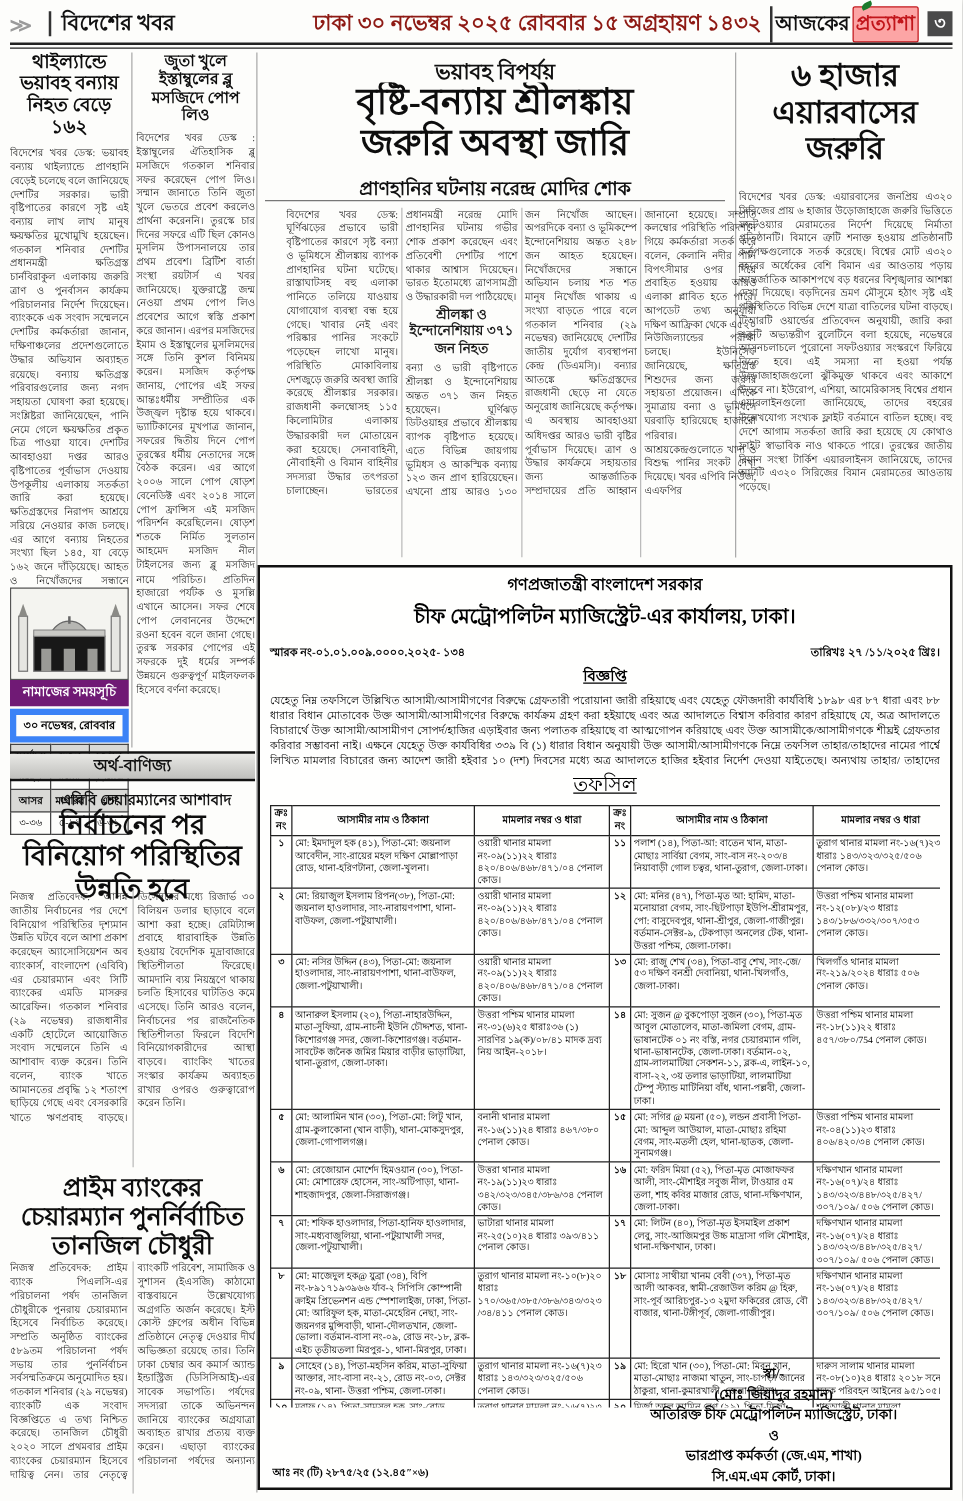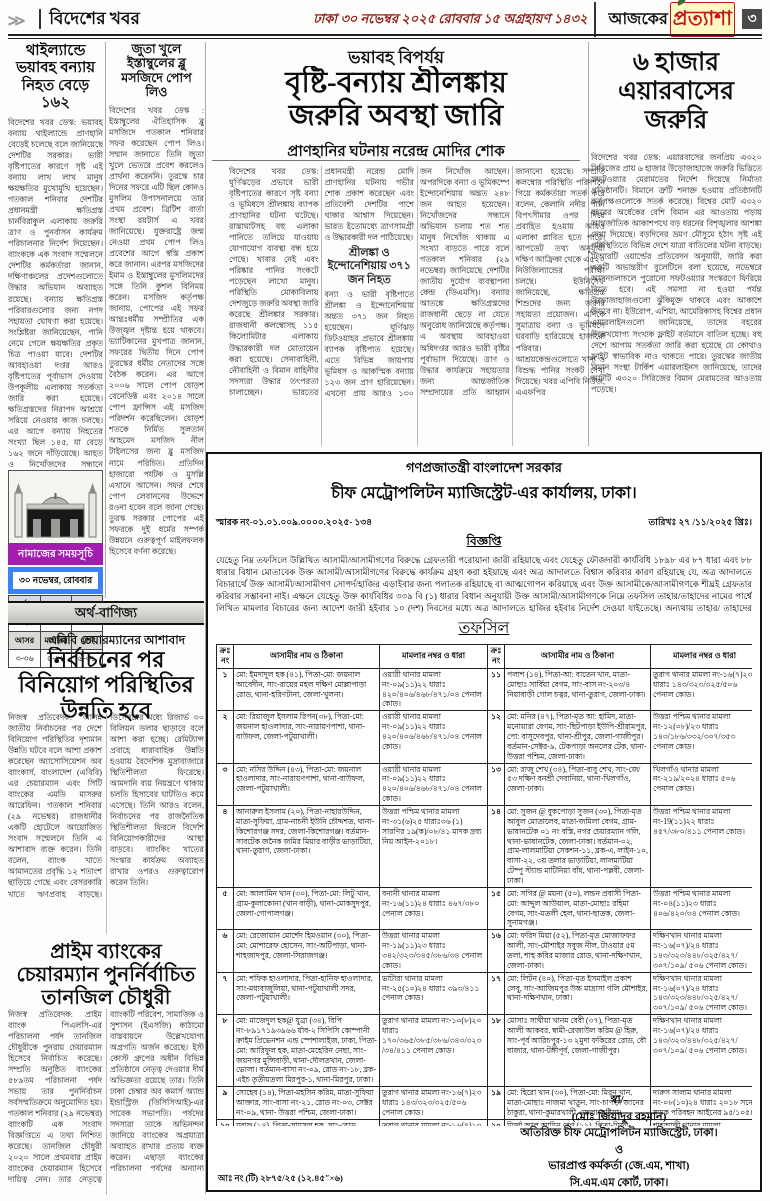--- a/index.html
+++ b/index.html
@@ -5,43 +5,43 @@
   html,body{margin:0;padding:0;}
   body{background:#d8d8d4;font-family:"Liberation Serif","DejaVu Serif",serif;}
   .page{position:relative;width:770px;height:1201px;background:#fdfdfb;margin:0 auto;overflow:hidden;
         box-shadow:0 0 6px rgba(0,0,0,.4);}
   
   .topbar{position:absolute;left:8px;right:8px;top:6px;height:26px;display:flex;align-items:center;}
   .chev{color:#9a9a9a;font-size:18px;font-weight:bold;margin-right:6px;line-height:1;}
   .vbar{width:2px;height:20px;background:#333;margin:0 8px;}
   .section-label{font-size:17px;font-weight:bold;color:#111;}
   .topbar-right{margin-left:auto;display:flex;align-items:center;gap:7px;}
-  .dateline{font-size:13px;font-weight:bold;color:#8e1a14;font-style:italic;}
-  .mast{display:flex;align-items:center;gap:2px;border-left:2px solid #333;padding-left:12px;}
+  .dateline{font-size:17px;font-weight:bold;color:#8e1a14;}
+  .mast{display:flex;align-items:center;gap:2px;border-left:2px solid #333;padding-left:2px;}
   .mast-black{font-size:16px;font-weight:bold;color:#111;}
-  .mast-red{font-size:20px;font-weight:bold;color:#c2161b;position:relative;padding:0 2px;
-            border:1px solid #c2161b;border-radius:2px;background:#fef9c3;}
+  .mast-red{font-size:16px;font-weight:bold;color:#c2161b;position:relative;padding:0 2px;
+            border:1px solid #c2161b;border-radius:2px;background:#fca5a5;}
   .leaf{position:absolute;top:-4px;left:6px;width:9px;height:5px;background:#1d7a2d;
         border-radius:60% 0 60% 0;transform:rotate(-25deg);}
   .pagebox{width:20px;height:20px;background:#4a4a4a;color:#fff;font-size:14px;font-weight:bold;
            display:flex;align-items:center;justify-content:center;}
   .rule2{position:absolute;left:8px;right:8px;top:34px;border-top:2px solid #222;border-bottom:1px solid #222;height:2px;}
   
   .bodytext{font-size:8px;line-height:1.38;text-align:justify;color:#1c1c1c;overflow:hidden;}
   .hl{font-weight:bold;color:#0d0d0d;text-align:center;line-height:1.15;overflow:hidden;}
   
   .colA{position:absolute;left:8px;top:42px;width:95px;}
   .colB{position:absolute;left:109px;top:42px;width:95px;}
   .vrule{position:absolute;width:1px;background:#aaa;}
   .hlA{font-size:15px;}
   .hlB{font-size:12.5px;}
   
   .mosque-box{position:absolute;left:8px;top:470px;width:95px;}
   .mosque-img{border:1px solid #555;background:#f2f2ef;height:72px;overflow:hidden;}
-  .prayer-title{background:#a21caf;color:#fff;font-size:10.5px;font-weight:bold;text-align:center;padding:2px 0;}
+  .prayer-title{background:#701a75;color:#fff;font-size:10.5px;font-weight:bold;text-align:center;padding:2px 0;}
   .prayer-date{border:5px solid #3b82f6;font-size:9px;font-weight:bold;text-align:center;padding:1px 0;margin-top:2px;}
   .prayer-grid{width:100%;border-collapse:collapse;margin-top:1px;}
   .prayer-grid td{border:1px solid #444;font-size:8px;text-align:center;padding:2px 0;}
   .prayer-grid td.lab{background:#d9d9d6;font-weight:bold;}
   
   .eco-bar{position:absolute;left:8px;top:601px;width:196px;height:20px;
            background:linear-gradient(#e9e9e6,#bfbfbc);border-top:2px solid #111;border-bottom:2px solid #111;
            display:flex;align-items:center;justify-content:center;font-size:13px;font-weight:bold;color:#111;}
   .kicker{font-weight:bold;text-align:center;color:#111;}
   .c-kicker{position:absolute;left:8px;top:631px;width:217px;font-size:12px;}
@@ -236,21 +236,21 @@
               <td class="no">১৩</td>
               <td>মো: রাজু শেখ (৩৪), পিতা-বাবু শেখ, সাং-জে/৫৩ দক্ষিণ বনশ্রী দেবানিয়া, থানা-খিলগাঁও, জেলা-ঢাকা।</td>
               <td>খিলগাঁও থানার মামলা নং-২১৯/২০২৪ ধারাঃ ৫০৬ পেনাল কোড।</td>
             </tr>
             <tr>
               <td class="no">৪</td>
               <td>আনারুল ইসলাম (২০), পিতা-নাহারউদ্দিন, মাতা-সুফিয়া, গ্রাম-নাচনী ইউনি চৌদ্দশত, থানা-কিশোরগঞ্জ সদর, জেলা-কিশোরগঞ্জ। বর্তমান-সাবটেক জনৈক জমির মিয়ার বাড়ীর ভাড়াটিয়া, থানা-তুরাগ, জেলা-ঢাকা।</td>
               <td>উত্তরা পশ্চিম থানার মামলা নং-৩১(৬)২৫ ধারাঃ৩৬ (১) সারণির ১৯(ক)/০৮/৪১ মাদক দ্রব্য নিয় আইন-২০১৮।</td>
               <td class="no">১৪</td>
               <td>মো: সুজন @ বুকপোড়া সুজন (৩০), পিতা-মৃত আবুল মোতালেব, মাতা-জমিলা বেগম, গ্রাম-ভাষানটেক ০১ নং বস্তি, নগর চেয়ারম্যান গলি, থানা-ভাষানটেক, জেলা-ঢাকা। বর্তমান-০২, গ্রাম-লালমাটিয়া সেকশন-১১, ব্লক-এ, লাইন-১০, বাসা-২২, ৩য় তলার ভাড়াটিয়া, লালমাটিয়া টেম্পু স্ট্যান্ড মাটিনিয়া বাঁধ, থানা-পল্লবী, জেলা-ঢাকা।</td>
-              <td>উত্তরা পশ্চিম থানার মামলা নং-19(১১)২২ ধারাঃ ৪৫৭/৩৮০/৪১১ পেনাল কোড।</td>
+              <td>উত্তরা পশ্চিম থানার মামলা নং-১৮(১১)২২ ধারাঃ ৪৫৭/৩৮০/754 পেনাল কোড।</td>
             </tr>
             <tr>
               <td class="no">৫</td>
               <td>মো: আলামিন খান (৩০), পিতা-মো: লিটু খান, গ্রাম-কুলাকোনা (খান বাড়ী), থানা-মোকসুদপুর, জেলা-গোপালগঞ্জ।</td>
               <td>বনানী থানার মামলা নং-১৬(১১)২৪ ধারাঃ ৪৬৭/৩৮০ পেনাল কোড।</td>
               <td class="no">১৫</td>
               <td>মো: সগির @ ময়না (৫০), লন্ডন প্রবাসী পিতা-মো: আব্দুল আউয়াল, মাতা-মোছাঃ রহিমা বেগম, সাং-মতলী হেল, থানা-ছাতক, জেলা-সুনামগঞ্জ।</td>
               <td>উত্তরা পশ্চিম থানার মামলা নং-০৪(১১)২৩ ধারাঃ ৪০৬/৪২০/৩৪ পেনাল কোড।</td>
             </tr>
             <tr>

